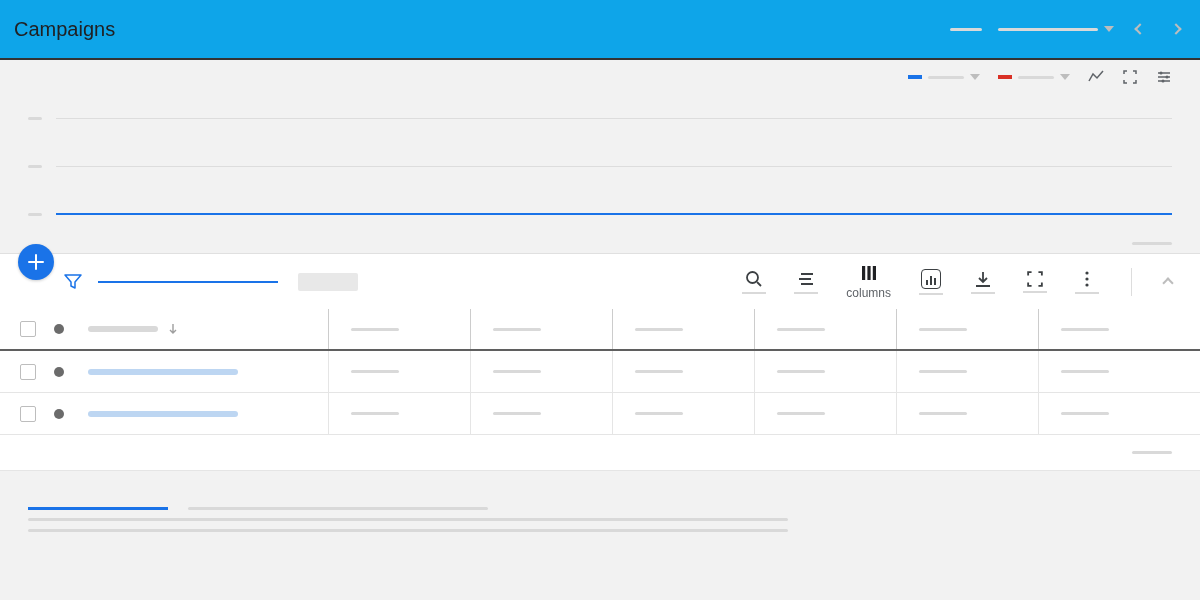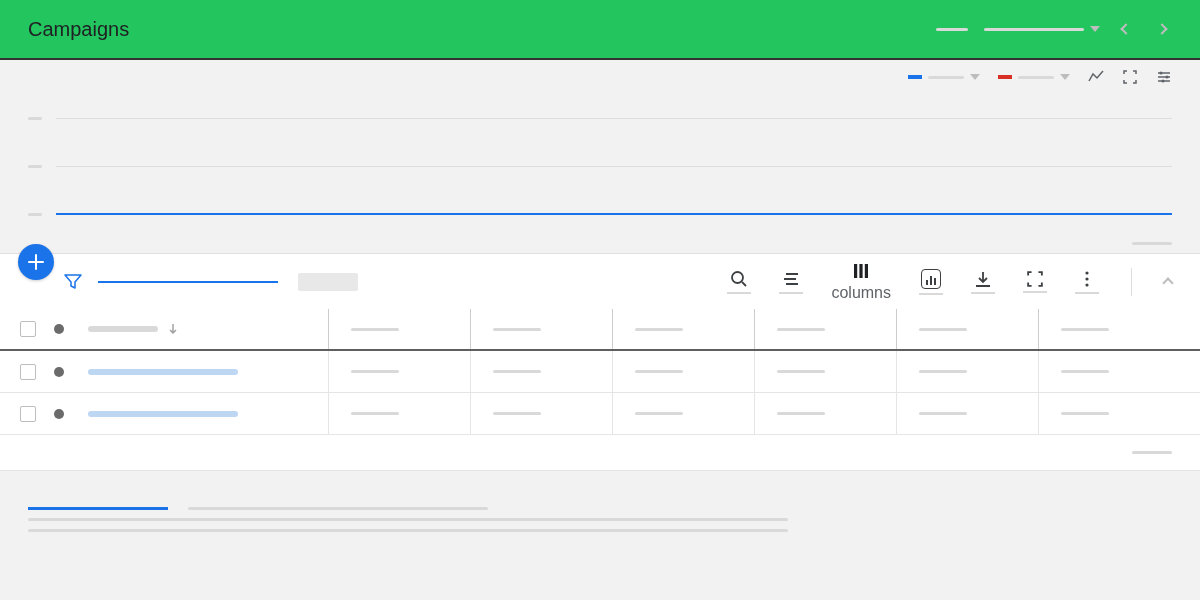--- a/index.html
+++ b/index.html
@@ -1,19 +1,19 @@
 <!DOCTYPE html>
 <html><head>
 <meta charset="utf-8">
 <style>
   * { box-sizing: border-box; margin: 0; padding: 0; }
   body { font-family: "Helvetica Neue", Arial, sans-serif; background: #f2f2f2; width: 1200px; height: 600px; overflow: hidden; color: #202124; }
   
   
-  .header { background: #22c55e; height: 60px; display: flex; align-items: center; padding: 0 28px; border-bottom: 2px solid #333; }
+  .header { background: #0ea5e9; height: 60px; display: flex; align-items: center; padding: 0 14px; border-bottom: 2px solid #333; }
   .header-title { font-size: 20px; font-weight: 400; }
   .header-spacer { flex: 1; }
   .header-controls { display: flex; align-items: center; gap: 16px; }
   .skel-line { background: #d9d9d9; height: 3px; border-radius: 2px; }
   .select-skel { display: flex; align-items: center; gap: 6px; }
   .caret-down { width: 0; height: 0; border-left: 5px solid transparent; border-right: 5px solid transparent; border-top: 6px solid #bdbdbd; }
   .chev { width: 8px; height: 8px; border-top: 2px solid #bdbdbd; border-right: 2px solid #bdbdbd; display: inline-block; }
   .chev-left { transform: rotate(-135deg); }
   .chev-right { transform: rotate(45deg); }
   .chev-up { transform: rotate(-45deg); margin-top: 3px; }
@@ -40,21 +40,21 @@
 
   
   .toolbar { background: #fff; height: 56px; display: flex; align-items: center; padding: 0 28px 0 64px; border-top: 1px solid #e0e0e0; }
   .filter-icon { color: #1a73e8; margin-right: 16px; cursor: pointer; }
   .tb-left { display: flex; align-items: center; gap: 20px; }
   .link-line { width: 180px; height: 2px; background: #1a73e8; }
   .tag-box { width: 60px; height: 18px; background: #e8e8e8; border-radius: 2px; }
   .tb-spacer { flex: 1; }
   .tb-icons { display: flex; align-items: center; gap: 28px; }
   .tb-icon-stack { display: flex; flex-direction: column; align-items: center; gap: 4px; cursor: pointer; }
-  .tb-icon-stack .lbl { font-size: 16px; color: #5f6368; }
+  .tb-icon-stack .lbl { font-size: 12px; color: #5f6368; }
   .tb-icon-stack .lbl-skel { width: 24px; height: 2px; background: #d9d9d9; }
   .vdiv { width: 1px; height: 28px; background: #ddd; margin: 0 4px; }
   .collapse-btn { cursor: pointer; }
 
   
   .table { background: #fff; }
   .trow { display: flex; align-items: center; height: 42px; border-bottom: 1px solid #e5e5e5; padding: 0 20px; }
   .trow.header-row { border-bottom: 2px solid #5f5f5f; }
   .cbox { width: 16px; height: 16px; border: 1.5px solid #bdbdbd; border-radius: 2px; margin-right: 18px; cursor: pointer; }
   .dot { width: 10px; height: 10px; border-radius: 50%; background: #6b6b6b; margin-right: 24px; }

